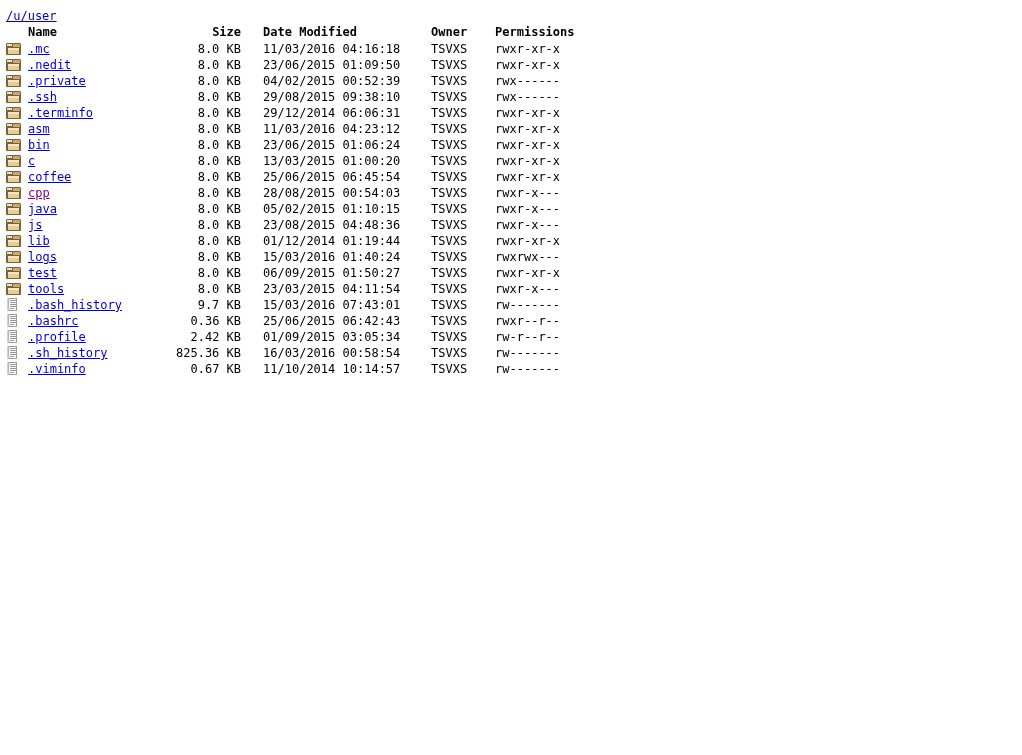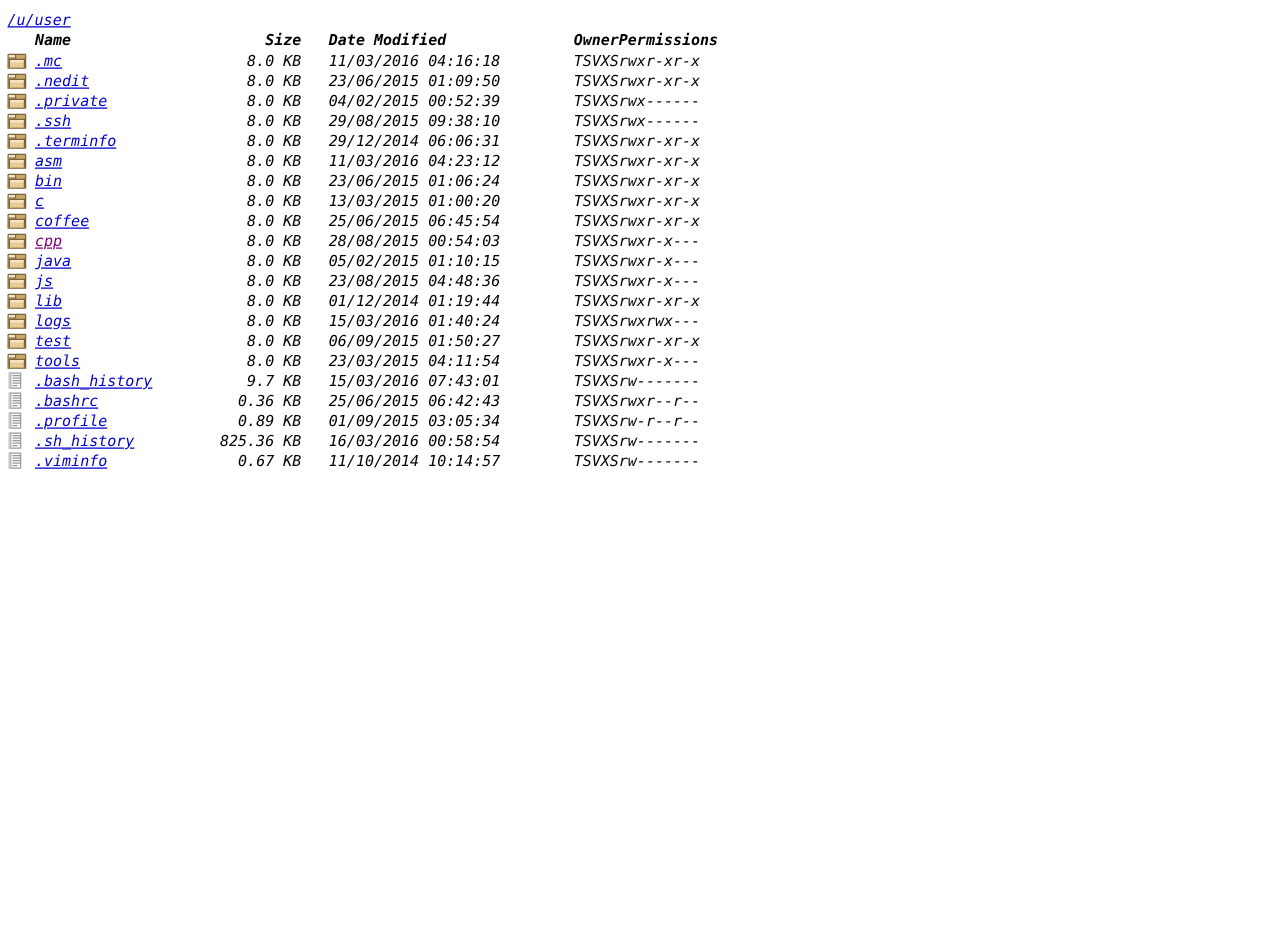--- a/index.html
+++ b/index.html
@@ -16,21 +16,20 @@
     font-size: 12px;
     color: #000000;
     -webkit-font-smoothing: none;
   }
 
   #page {
     position: relative;
     width: 1022px;
     height: 531px;
     padding: 0;
-    font-style: italic;
   }
 
   
   .path-bar {
     position: absolute;
     left: 6px;
     top: 9px;
     height: 14px;
     line-height: 14px;
     white-space: nowrap;
@@ -69,21 +68,21 @@
     font-weight: bold;
     color: #000000;
     padding-bottom: 1px;
   }
 
   
   .col-icon   { width: 22px;  min-width: 22px;  padding-left: 6px !important; }
   .col-name   { width: 148px; min-width: 148px; text-align: left; }
   .col-size   { width: 52px;  min-width: 52px;  text-align: right; padding-right: 22px !important; }
   .col-date   { width: 168px; min-width: 168px; text-align: left; }
-  .col-owner  { width: 64px;  min-width: 64px;  text-align: right; }
+  .col-owner  { width: 64px;  min-width: 64px;  text-align: left; }
   .col-perm   { width: 100px; min-width: 100px; text-align: left; }
 
   thead .col-icon { width: 22px; }
   thead .col-name { padding-left: 0 !important; }
 
   
   a.entry-link {
     color: #0000cc;
     text-decoration: underline;
     cursor: pointer;
@@ -336,21 +335,21 @@
           <td class="col-icon"><span class="icon file-icon"><span class="d-page"></span><span class="d-spine"></span><span class="d-line d-l1"></span><span class="d-line d-l2"></span><span class="d-line d-l3"></span><span class="d-line d-l4"></span><span class="d-line d-l5"></span></span></td>
           <td class="col-name"><a class="entry-link" href="#">.bashrc</a></td>
           <td class="col-size">0.36 KB</td>
           <td class="col-date">25/06/2015 06:42:43</td>
           <td class="col-owner">TSVXS</td>
           <td class="col-perm">rwxr--r--</td>
         </tr>
         <tr>
           <td class="col-icon"><span class="icon file-icon"><span class="d-page"></span><span class="d-spine"></span><span class="d-line d-l1"></span><span class="d-line d-l2"></span><span class="d-line d-l3"></span><span class="d-line d-l4"></span><span class="d-line d-l5"></span></span></td>
           <td class="col-name"><a class="entry-link" href="#">.profile</a></td>
-          <td class="col-size">0.89 KB</td>
+          <td class="col-size">2.42 KB</td>
           <td class="col-date">01/09/2015 03:05:34</td>
           <td class="col-owner">TSVXS</td>
           <td class="col-perm">rw-r--r--</td>
         </tr>
         <tr>
           <td class="col-icon"><span class="icon file-icon"><span class="d-page"></span><span class="d-spine"></span><span class="d-line d-l1"></span><span class="d-line d-l2"></span><span class="d-line d-l3"></span><span class="d-line d-l4"></span><span class="d-line d-l5"></span></span></td>
           <td class="col-name"><a class="entry-link" href="#">.sh_history</a></td>
           <td class="col-size">825.36 KB</td>
           <td class="col-date">16/03/2016 00:58:54</td>
           <td class="col-owner">TSVXS</td>

